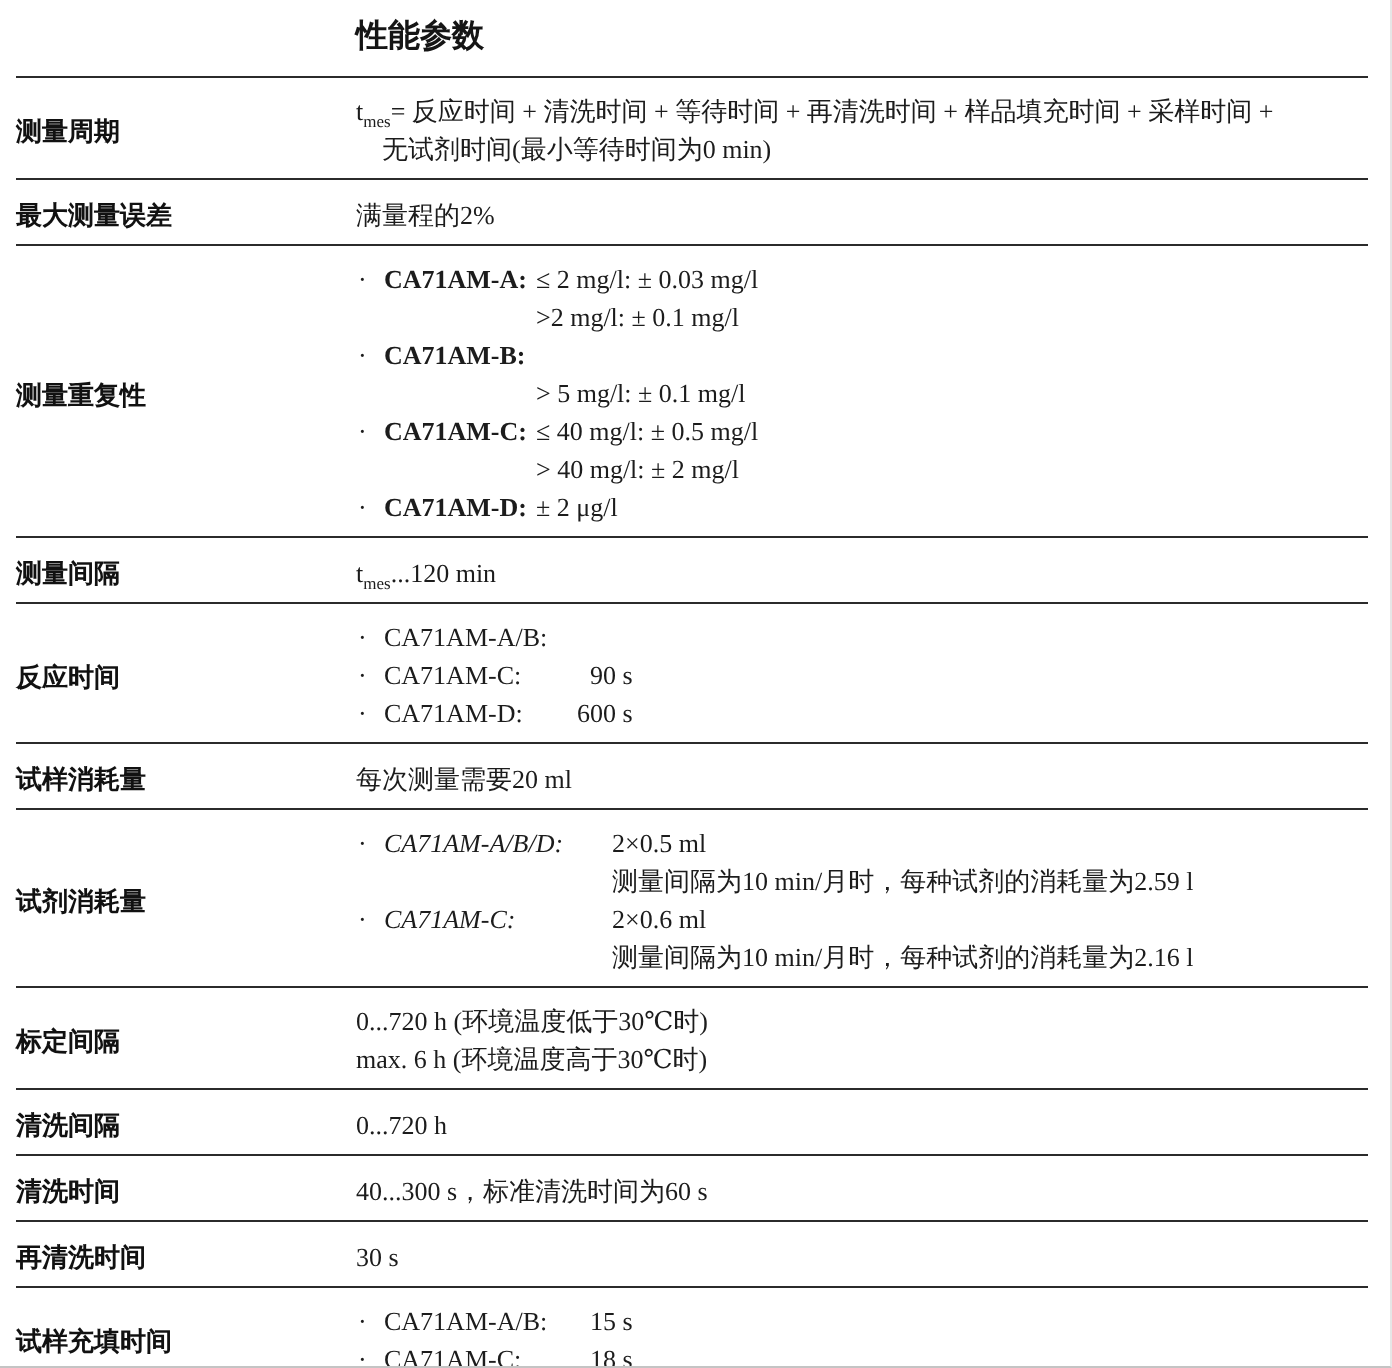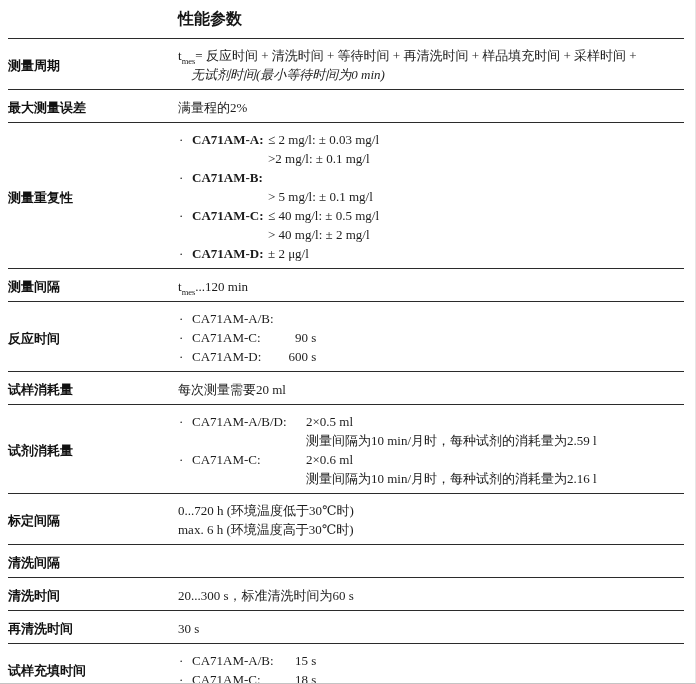--- a/index.html
+++ b/index.html
@@ -47,24 +47,24 @@
   .value{
     flex:1;
     font-size:13px;
     line-height:19px;
   }
   .line{display:flex;align-items:baseline;}
   .bullet{flex:none;width:14px;padding-left:1px;box-sizing:border-box;}
   .model{flex:none;}
   .cols-a .model{width:76px;font-weight:bold;}
   .cols-b .model{width:88px;}
-  .cols-c .model{width:114px;}
+  .cols-c .model{width:114px;font-style:italic;}
   .cols-a .line.cont{padding-left:90px;}
   .cols-c .line.cont{padding-left:128px;}
-  .line.indent-sm{padding-left:13px;font-style:italic;}
+  .line.indent-sm{padding-left:13px;}
   .txt{flex:1;}
   .sub{font-size:8.5px;line-height:0;}
   .num{display:inline-block;min-width:28px;text-align:right;}
 </style>
 </head>
 <body>
 
 <div class="page">
   <div class="header">
     <h1 class="title">性能参数</h1>
@@ -192,27 +192,32 @@
             <span class="txt">0...720 h (环境温度低于30℃时)</span>
           </div>
           <div class="line">
             <span class="txt">max. 6 h (环境温度高于30℃时)</span>
           </div>
         </div>
   </div>
 
   <div class="row">
     <div class="label">清洗间隔</div>
+    <div class="value">
+          <div class="line">
+            <span class="txt">0...720 h</span>
+          </div>
+        </div>
   </div>
 
   <div class="row">
     <div class="label">清洗时间</div>
     <div class="value">
           <div class="line">
-            <span class="txt">20...300 s，标准清洗时间为60 s</span>
+            <span class="txt">40...300 s，标准清洗时间为60 s</span>
           </div>
         </div>
   </div>
 
   <div class="row">
     <div class="label">再清洗时间</div>
     <div class="value">
           <div class="line">
             <span class="txt">30 s</span>
           </div>

